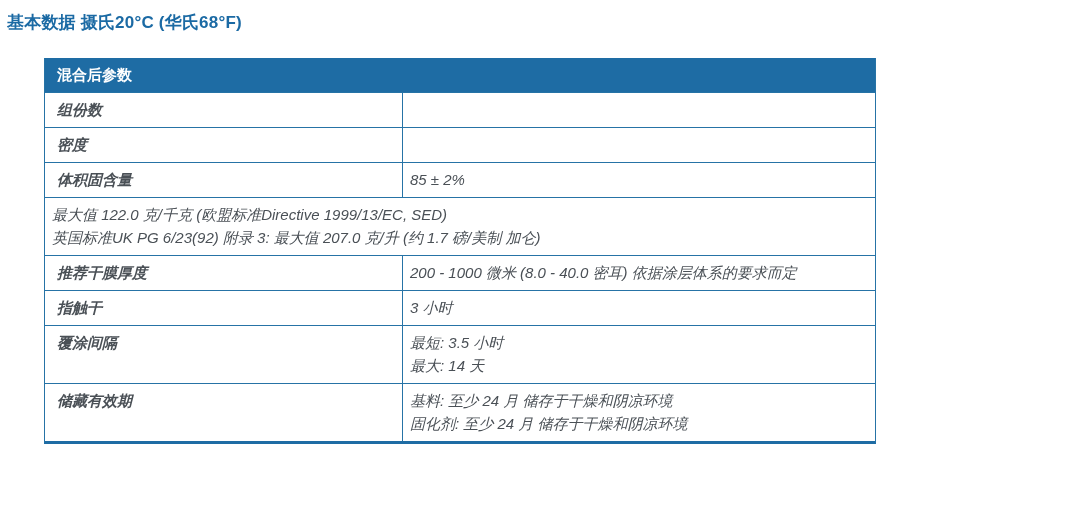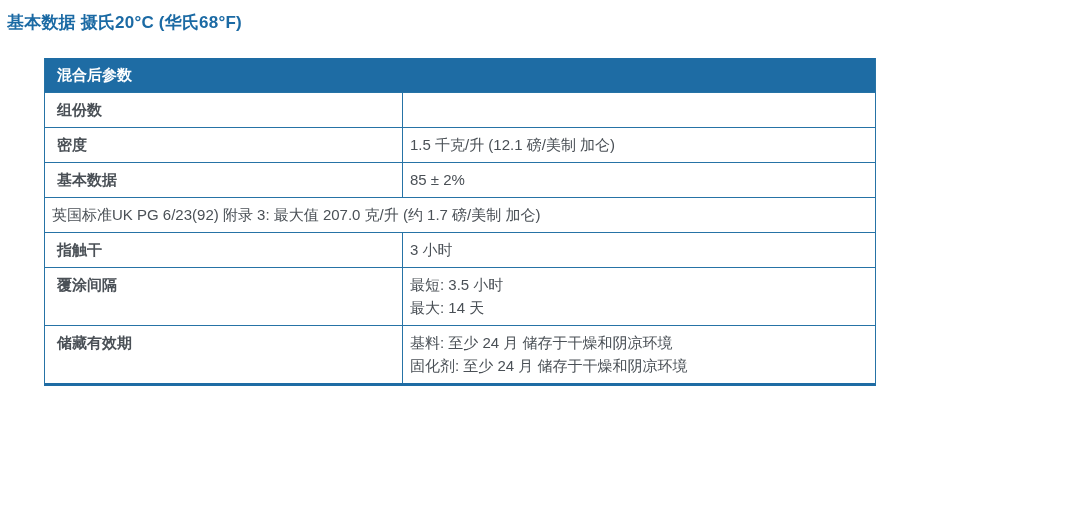--- a/index.html
+++ b/index.html
@@ -31,20 +31,21 @@
   }
   .t-row{
     display:flex;
     border-top:1px solid var(--border);
   }
   .t-row:first-of-type{border-top:none;}
   .cell{
     font-size:15px;color:var(--body-text);
     padding:5px 8px 6px 12px;
     line-height:23px;
+    font-style:italic;
   }
   .cell.label{
     width:358px;flex:0 0 358px;
     font-weight:bold;
     border-right:1px solid var(--border);
   }
   .cell.value{flex:1;padding-left:7px;}
 </style>
 </head>
 <body>
@@ -53,38 +54,42 @@
 
 <div class="params-table">
   <div class="table-header">混合后参数</div>
 
   <div class="t-row">
     <div class="cell label">组份数</div>
   </div>
 
   <div class="t-row">
     <div class="cell label">密度</div>
-    <div class="cell value">
-      <div>1.5 千克/升 (12.1 磅/美制 加仑)</div>
-    </div>
   </div>
 
   <div class="t-row">
-    <div class="cell label">基本数据</div>
+    <div class="cell label">体积固含量</div>
     <div class="cell value">
       <div>85 ± 2%</div>
     </div>
   </div>
 
   <div class="t-row">
     <div class="cell value">
+      <div>最大值 122.0 克/千克 (欧盟标准Directive 1999/13/EC, SED)</div>
       <div>英国标准UK PG 6/23(92) 附录 3: 最大值 207.0 克/升 (约 1.7 磅/美制 加仑)</div>
     </div>
   </div>
 
+  <div class="t-row">
+    <div class="cell label">推荐干膜厚度</div>
+    <div class="cell value">
+      <div>200 - 1000 微米 (8.0 - 40.0 密耳) 依据涂层体系的要求而定</div>
+    </div>
+  </div>
 
 
   <div class="t-row">
     <div class="cell label">指触干</div>
     <div class="cell value">
       <div>3 小时</div>
     </div>
   </div>
 
   <div class="t-row">

